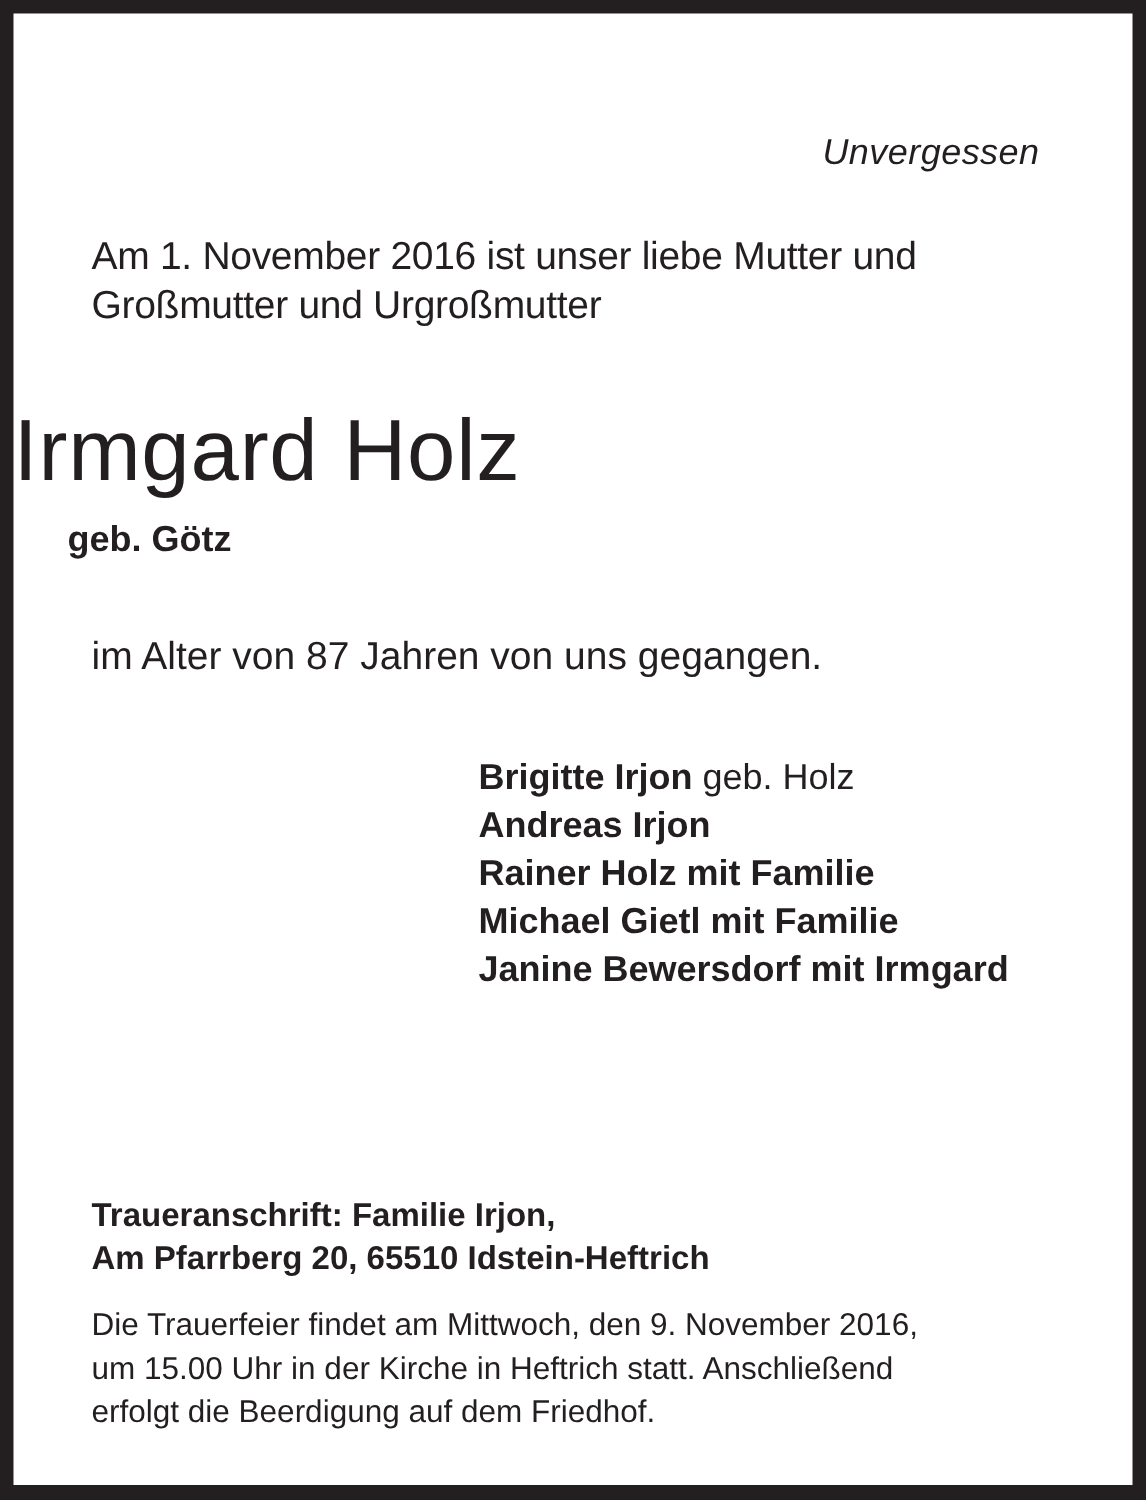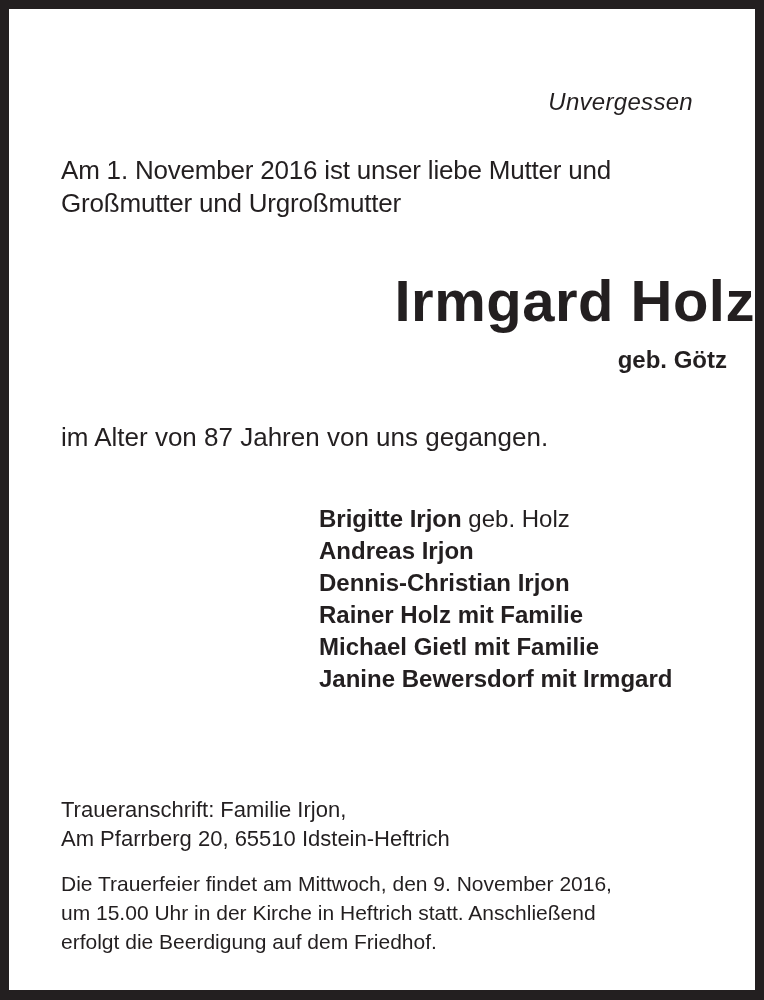--- a/index.html
+++ b/index.html
@@ -5,27 +5,27 @@
     html, body { margin: 0; padding: 0; background: #231f20; }
     body { width: 764px; height: 1000px; position: relative; overflow: hidden; }
     .card {
       position: absolute; left: 9px; top: 9px; width: 746px; height: 981px;
       background: #ffffff; color: #231f20;
       font-family: "Liberation Sans", sans-serif;
     }
     .t { position: absolute; white-space: nowrap; }
     .motto { right: 62px; top: 79px; font-size: 24px; font-style: italic; font-weight: 300; letter-spacing: 0.3px; text-align: center; }
     .intro { left: 52px; top: 145px; font-size: 26px; line-height: 33px; letter-spacing: -0.2px; }
-    .name { left: 0; width: 746px; text-align: right; top: 258px; font-size: 58px; font-weight: bold; letter-spacing: 0.5px; }
-    .maiden { left: 0; width: 718px; text-align: right; top: 337px; font-size: 24px; font-weight: bold; padding-left: 4px; box-sizing: border-box; }
+    .name { left: 0; width: 746px; text-align: left; top: 258px; font-size: 58px; font-weight: normal; letter-spacing: 0.5px; }
+    .maiden { left: 0; width: 718px; text-align: left; top: 337px; font-size: 24px; font-weight: bold; padding-left: 36px; box-sizing: border-box; }
     .age { left: 52px; top: 413px; font-size: 26px; }
     .mourners { left: 310px; top: 494px; font-size: 24px; line-height: 32px; }
     .mourners .row { display: block; white-space: nowrap; }
     .b { font-weight: bold; }
-    .addr { left: 52px; top: 786px; font-size: 22px; line-height: 29px; }
+    .addr { left: 52px; top: 786px; font-size: 22px; line-height: 29px; font-weight: bold; }
     .service { left: 52px; top: 860px; font-size: 21px; line-height: 29px; }
   </style>
 </head>
 <body>
 
 <div class="card">
   <div class="t motto">Unvergessen</div>
 
   <div class="t intro">
     <div>Am 1. November 2016 ist unser liebe Mutter und</div>
@@ -33,21 +33,20 @@
   </div>
 
   <div class="t name">Irmgard Holz</div>
   <div class="t maiden">geb. Götz</div>
 
   <div class="t age">im Alter von 87 Jahren von uns gegangen.</div>
 
   <div class="t mourners">
     <span class="row"><span class="b">Brigitte Irjon</span><span> geb. Holz</span></span>
     <span class="row b">Andreas Irjon</span>
-    <span class="row b">Dennis-Christian Irjon</span>
     <span class="row b">Rainer Holz mit Familie</span>
     <span class="row b">Michael Gietl mit Familie</span>
     <span class="row b">Janine Bewersdorf mit Irmgard</span>
   </div>
 
   <div class="t addr">
     <div>Traueranschrift: Familie Irjon,</div>
     <div>Am Pfarrberg 20, 65510 Idstein-Heftrich</div>
   </div>
 

